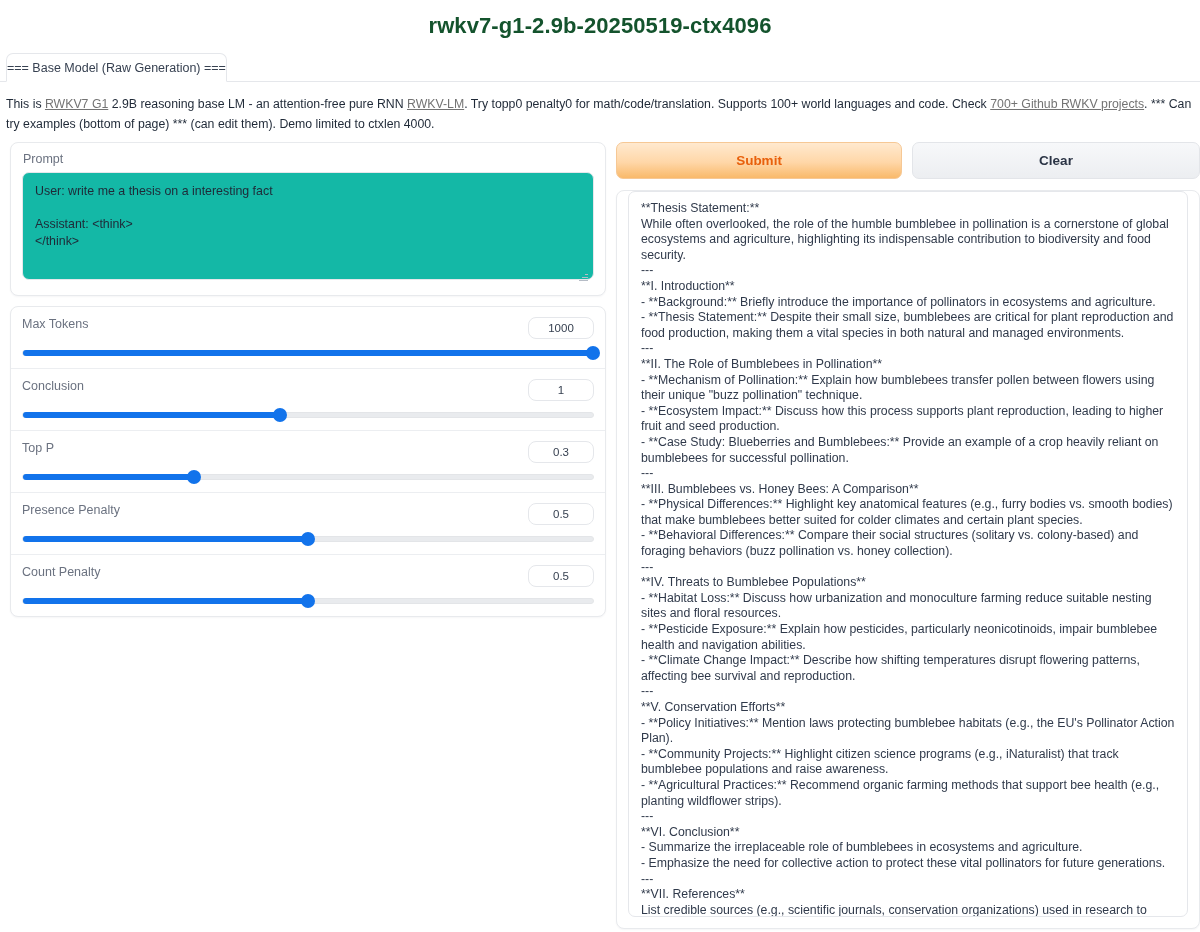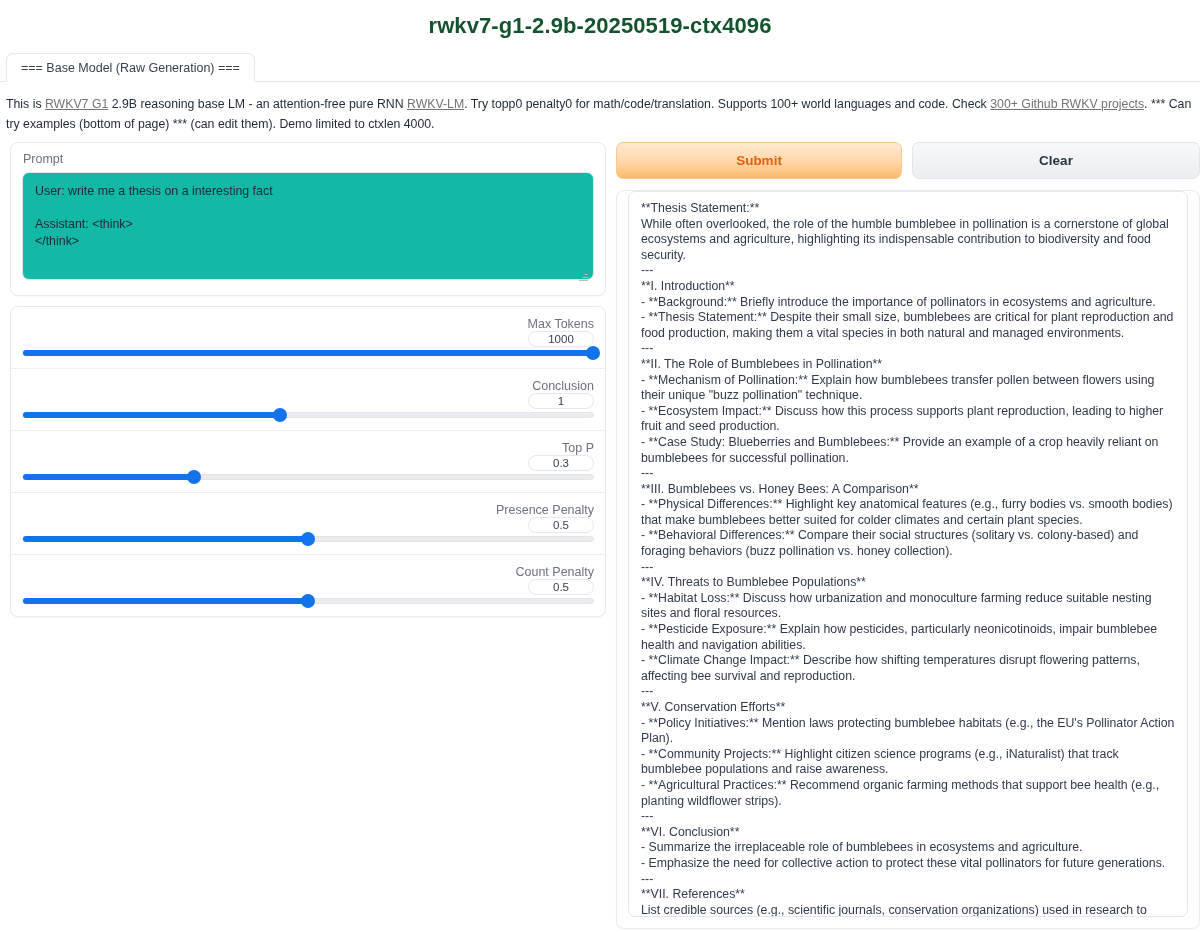--- a/index.html
+++ b/index.html
@@ -27,21 +27,21 @@
   .tabbar {
     margin-top: 14px;
     height: 29px;
     position: relative;
     border-bottom: 1px solid #e5e7eb;
   }
   .tab {
     position: absolute;
     left: 6px; top: 0;
     height: 29px;
-    padding: 0 14px;
+    padding: 0 0;
     display: flex; align-items: center;
     font-size: 12.5px;
     color: #374151;
     background: #ffffff;
     border: 1px solid #e5e7eb;
     border-bottom: 1px solid #ffffff;
     border-radius: 7px 7px 0 0;
     white-space: nowrap;
     z-index: 2;
   }
@@ -100,21 +100,21 @@
   }
   .resize-grip i {
     position: absolute; right: 0;
     height: 1px; background: #b6bcc6; display: block;
   }
 
   
   .sliders { margin-top: 10px; overflow: hidden; }
   .slider-row { padding: 10px 11px 12px 11px; border-top: 1px solid #eceef1; position: relative; }
   .slider-row:first-child { border-top: none; }
-  .slider-head { display: flex; align-items: flex-end; justify-content: space-between; height: 22px; flex-direction: column; }
+  .slider-head { display: flex; align-items: flex-start; justify-content: space-between; height: 22px; }
   .slider-name { font-size: 12.5px; color: #6b7280; }
   .num-box {
     width: 66px; height: 22px;
     border: 1px solid #e5e7eb;
     border-radius: 8px;
     background: #ffffff;
     font-size: 11.5px;
     color: #374151;
     text-align: center;
     line-height: 20px;
@@ -194,21 +194,21 @@
 
   <div class="app-title">rwkv7-g1-2.9b-20250519-ctx4096</div>
 
   <div class="tabbar">
     <div class="tab">
       <span>=== Base Model (Raw Generation) ===</span>
     </div>
   </div>
 
   <div class="desc">
-    <span>This is </span><a href="#">RWKV7 G1</a><span> 2.9B reasoning base LM - an attention-free pure RNN </span><a href="#">RWKV-LM</a><span>. Try topp0 penalty0 for math/code/translation. Supports 100+ world languages and code. Check </span><a href="#">300+ Github RWKV projects</a><span>. *** Can try examples (bottom of page) *** (can edit them). Demo limited to ctxlen 4000.</span>
+    <span>This is </span><a href="#">RWKV7 G1</a><span> 2.9B reasoning base LM - an attention-free pure RNN </span><a href="#">RWKV-LM</a><span>. Try topp0 penalty0 for math/code/translation. Supports 100+ world languages and code. Check </span><a href="#">700+ Github RWKV projects</a><span>. *** Can try examples (bottom of page) *** (can edit them). Demo limited to ctxlen 4000.</span>
   </div>
 
   <div class="cols">
 
     <div class="left-col">
 
       <div class="panel" style="position:relative;">
         <div class="panel-label">Prompt</div>
         <div class="prompt-wrap">
           <textarea class="prompt-box" placeholder="" style="">User: write me a thesis on a interesting fact

